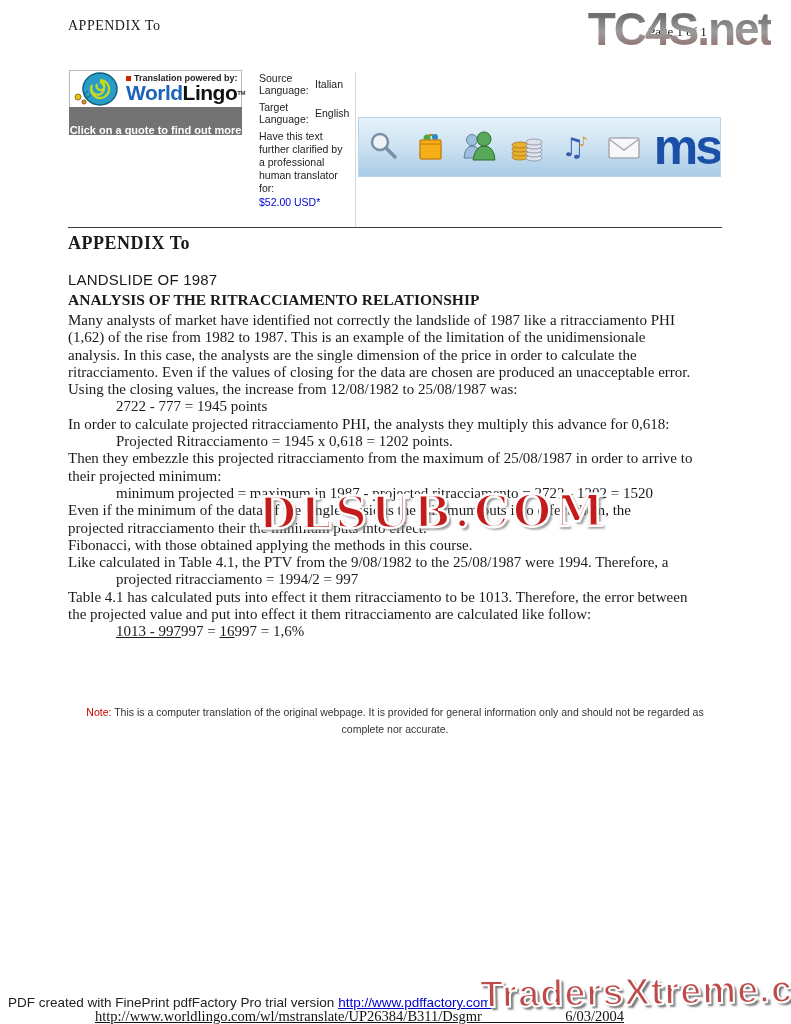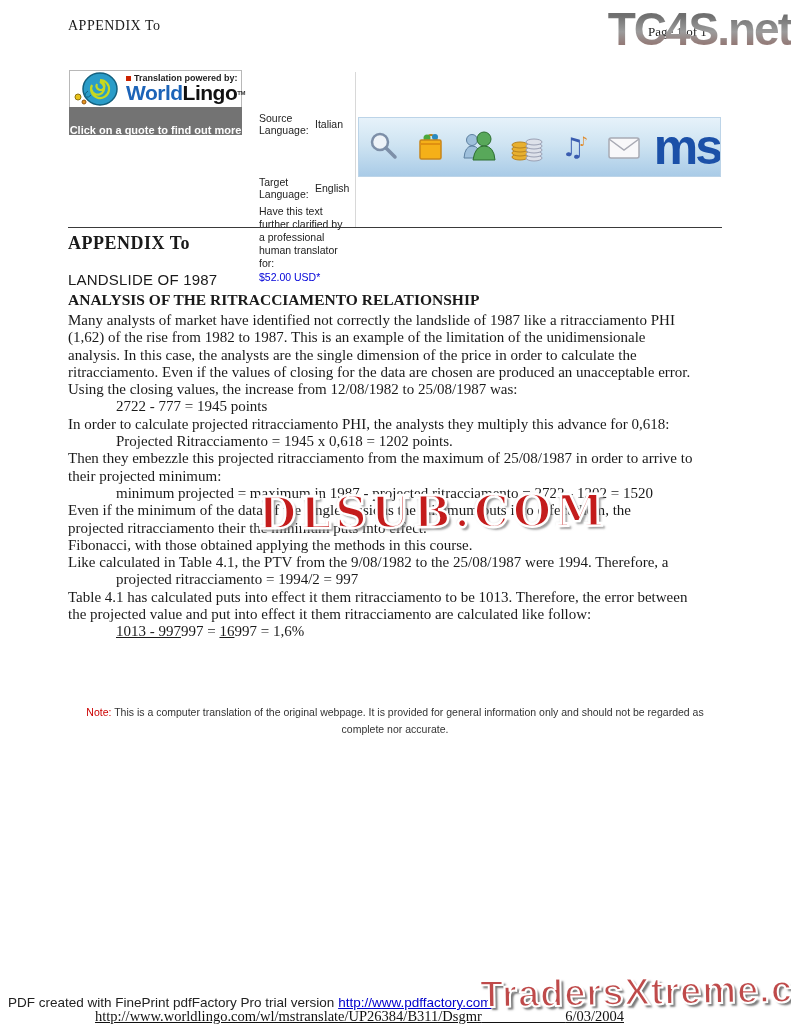--- a/index.html
+++ b/index.html
@@ -4,21 +4,21 @@
 <style>
   * { margin:0; padding:0; box-sizing:border-box; }
   html,body { background:#ffffff; }
   body { width:791px; height:1024px; position:relative; overflow:hidden;
          font-family:"Liberation Serif", serif; color:#1a1a1a; }
 
   
   .hdr-left { position:absolute; left:68px; top:18px; font-size:14px;
               letter-spacing:.5px; color:#1a1a1a; }
   .page-num { position:absolute; left:648px; top:24px; font-size:13px; z-index:1; }
-  .tc4s { position:absolute; right:0; top:2px; z-index:2;
+  .tc4s { position:absolute; right:20px; top:2px; z-index:2;
           font-family:"Liberation Sans", sans-serif; font-weight:900;
           font-size:46px; letter-spacing:-2px;
           background:linear-gradient(#6f6f6f 25%, #9c9c9c 55%, #8a5a54 100%);
           -webkit-background-clip:text; background-clip:text;
           color:transparent; }
 
   
   .wl-box { position:absolute; left:69px; top:70px; width:173px; height:65px;
             border:1px solid #b8b8b8; background:#fff; z-index:1; }
   .wl-top { display:flex; height:37px; }
@@ -34,21 +34,21 @@
   .wl-tm { font-size:6px; vertical-align:top; color:#333; }
   .wl-banner { position:absolute; left:-1px; right:-1px; bottom:-1px; height:28px;
                background:#737373; color:#fff; text-align:center;
                font-family:"Liberation Sans", sans-serif; font-weight:bold;
                font-size:11px; line-height:13px; padding-top:17px; cursor:pointer; }
 
   
   .lang-col { position:absolute; left:259px; top:72px; width:97px; height:156px;
               font-family:"Liberation Sans", sans-serif; font-size:10.5px;
               color:#222; border-right:1px solid #d8d8d8; padding-right:4px; }
-  .lang-row { display:flex; margin-bottom:5px;margin-top:40px; }
+  .lang-row { display:flex; margin-bottom:5px; }
   .lang-label { width:52px; line-height:12px; }
   .lang-value { flex:1; display:flex; align-items:center; padding-left:4px; }
   .clarify { line-height:13px; margin-top:3px; }
   .price { color:#0000d8; margin-top:1px; cursor:pointer; }
 
   
   .msn { position:absolute; left:358px; top:117px; width:363px; height:60px;
          background:linear-gradient(#e6f2fa 0%, #cfe4f2 45%, #a9cbe7 100%);
          border:1px solid #bcd4e8; overflow:hidden; display:flex;
          align-items:center; gap:0; cursor:pointer; }

